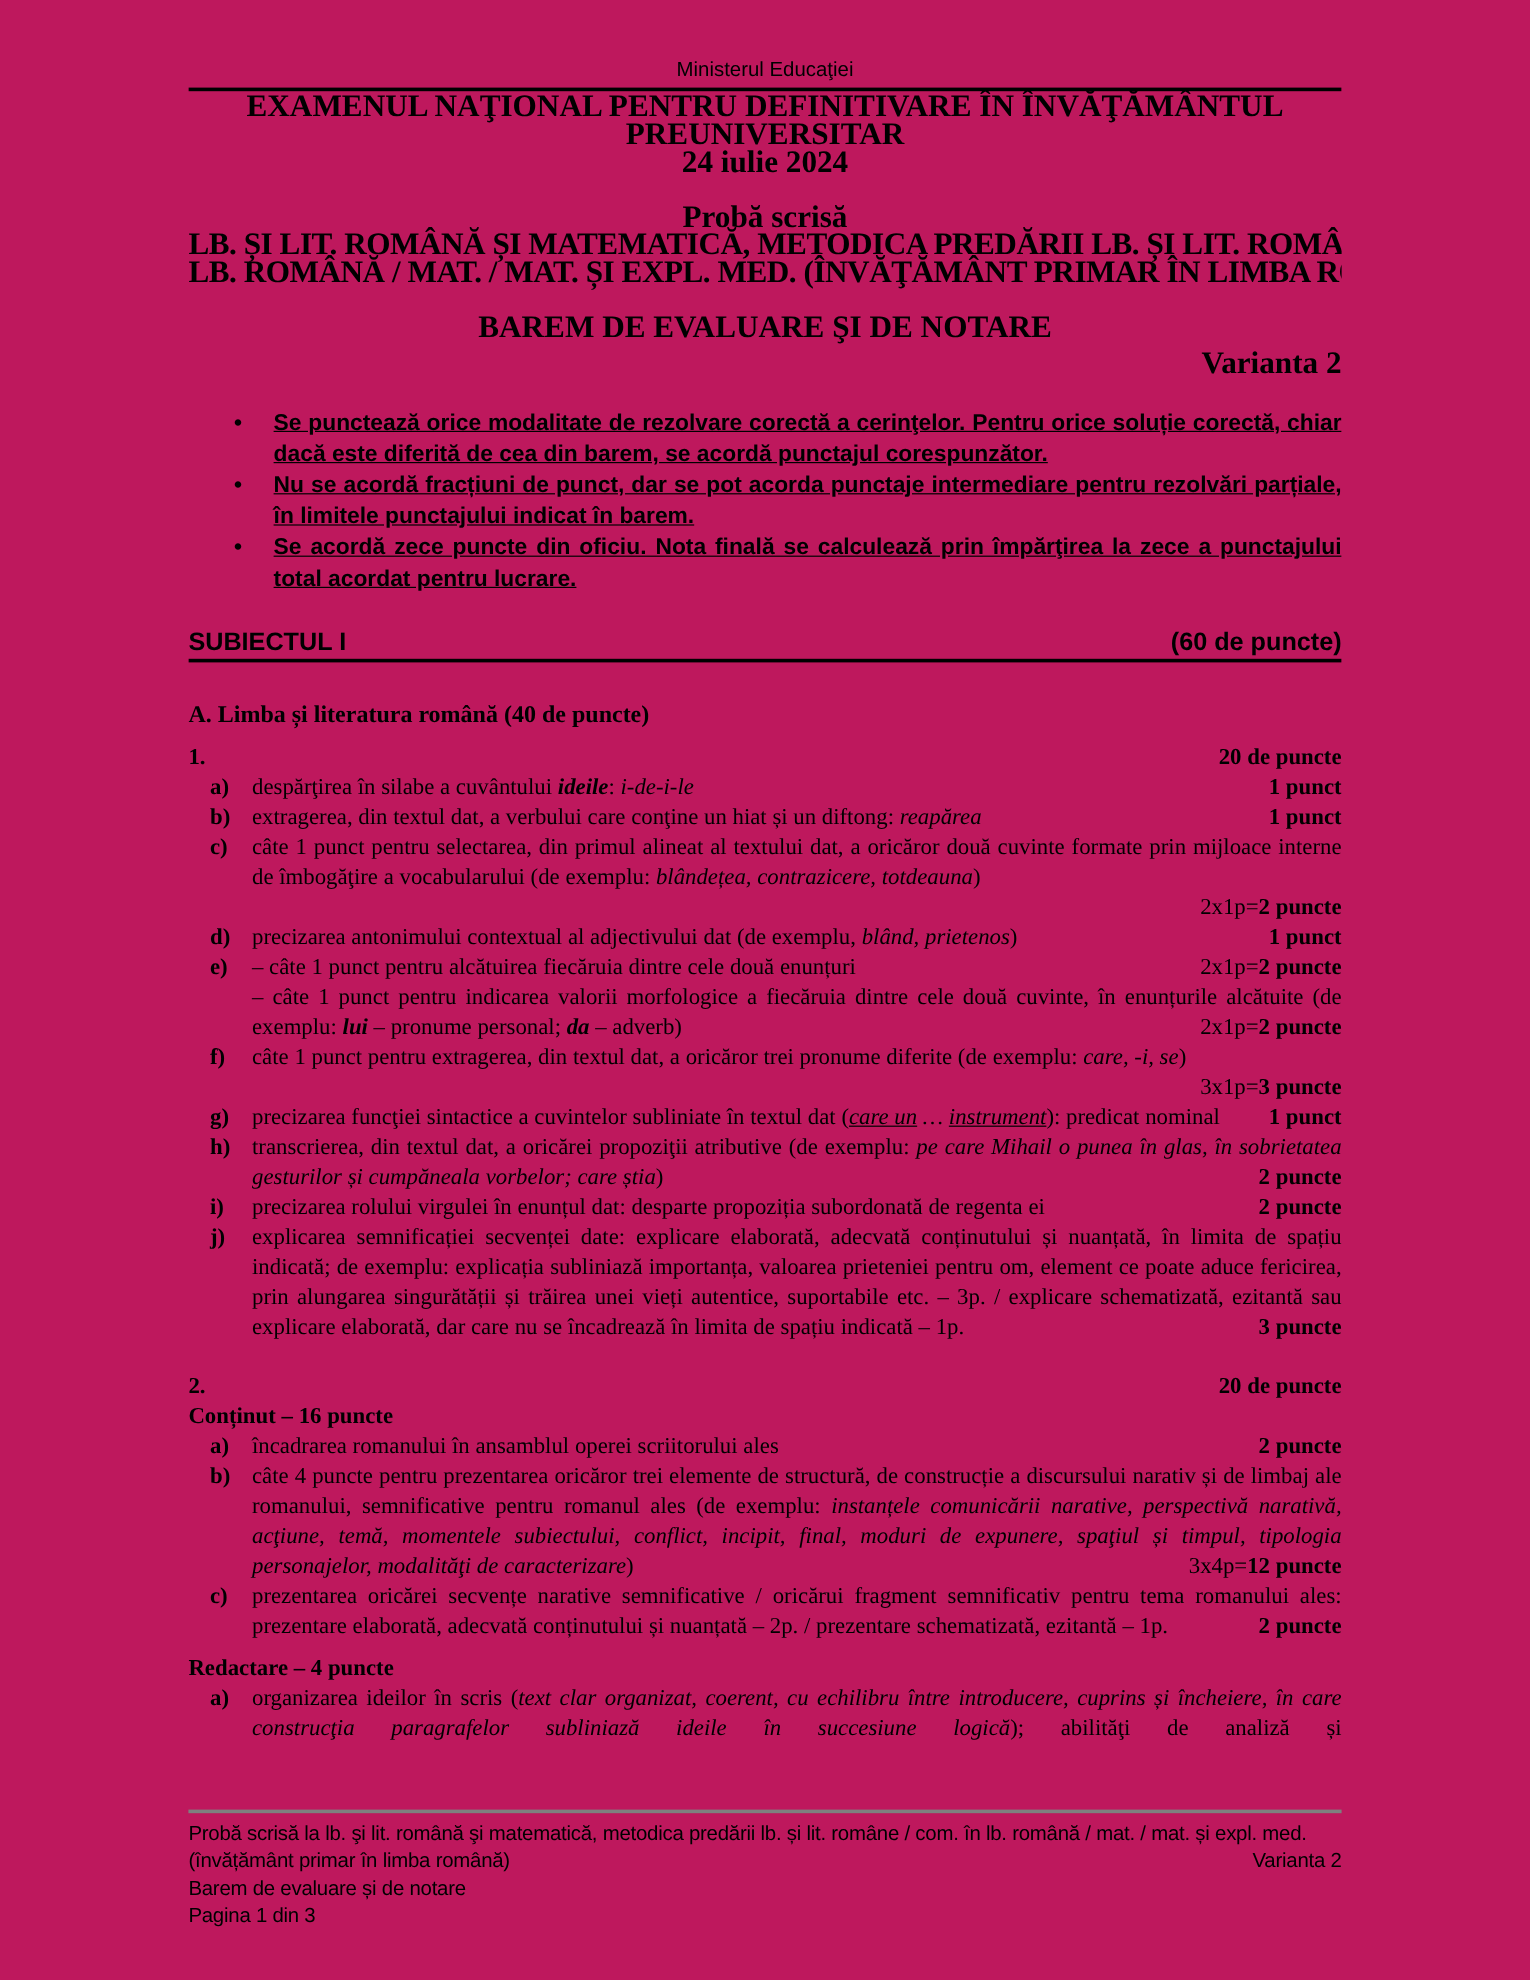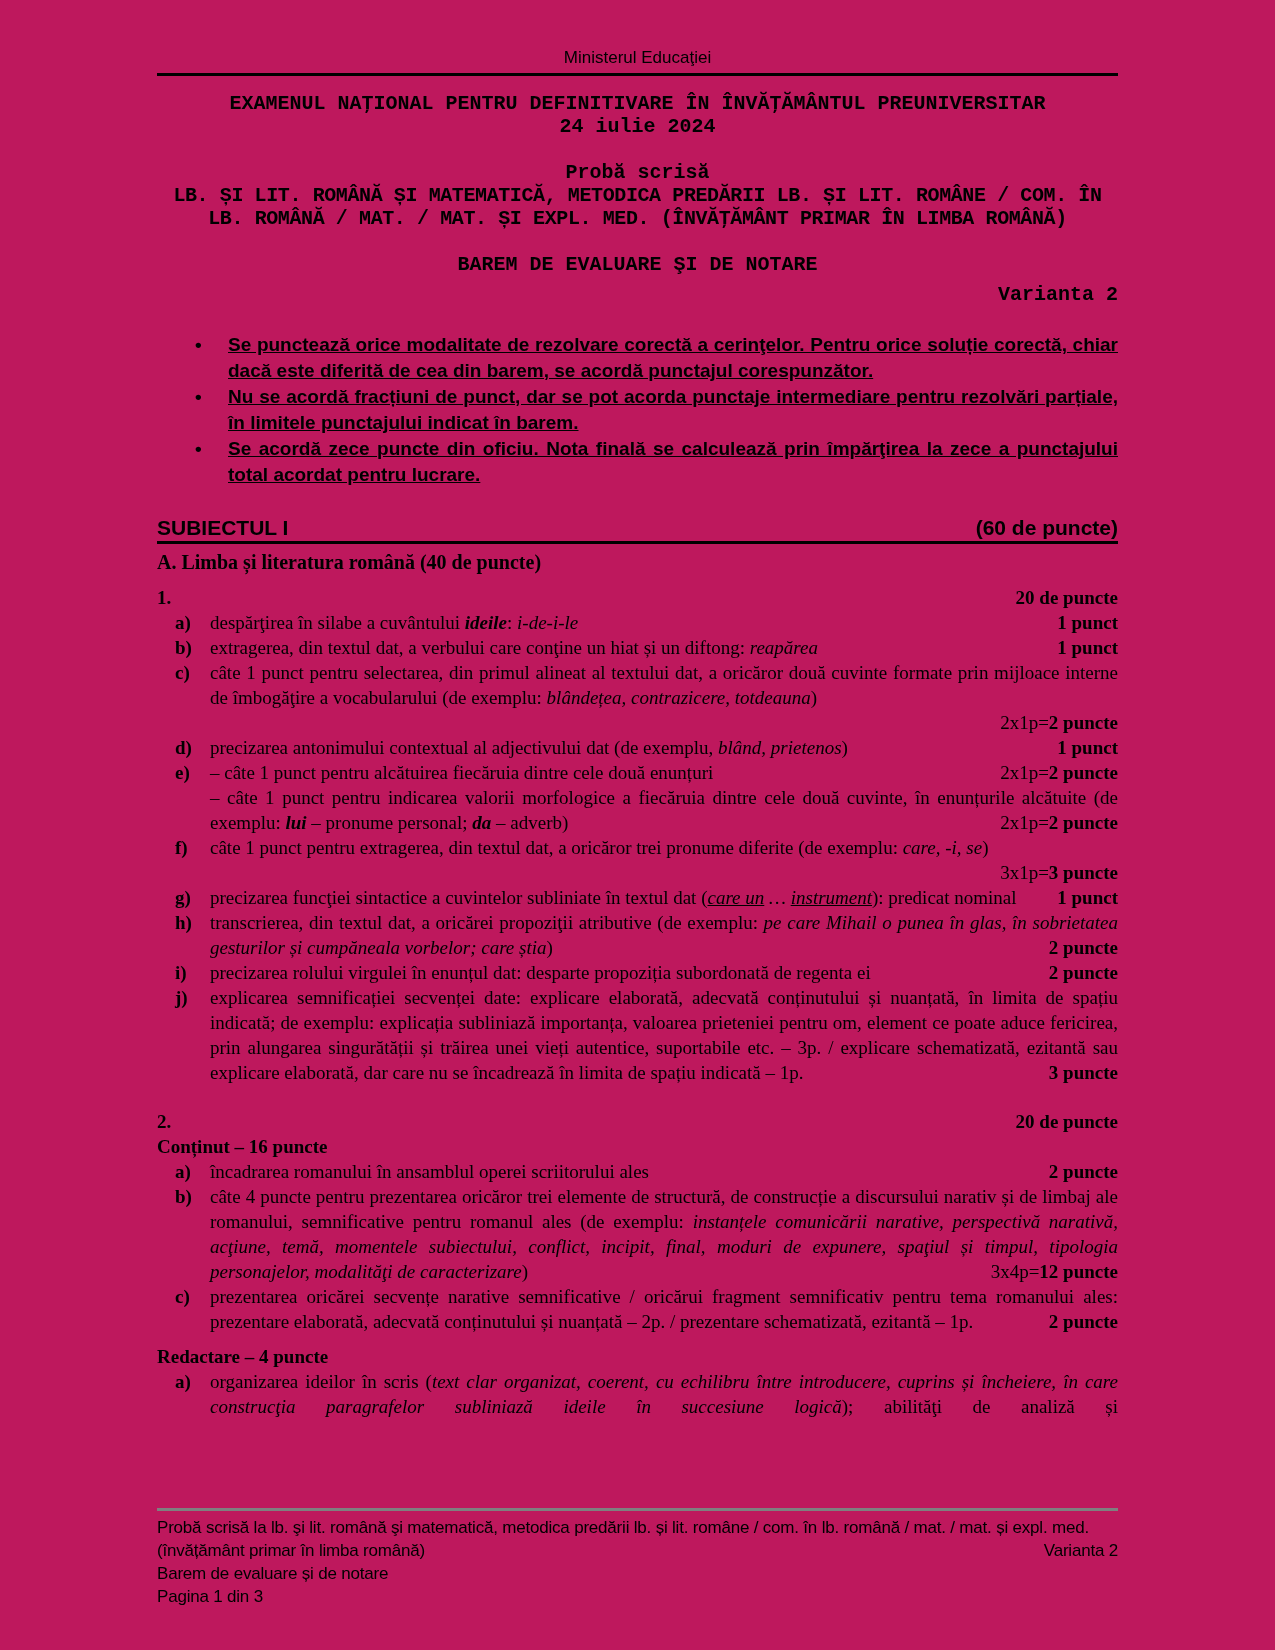--- a/index.html
+++ b/index.html
@@ -17,23 +17,23 @@
   }
   
   .doc-header{
     font-family:"Liberation Sans","DejaVu Sans",sans-serif;
     font-size:17px;line-height:21px;text-align:center;
     padding-top:47px;
   }
   .header-rule{border-top:3px solid #000;margin-top:5px;}
   
   .title-block{
-    font-family:Liberation Mono, monospace;
-    font-weight:bold;font-size:20px;line-height:23px;
-    text-align:center;margin-top:16px;
+    font-family:Liberation Serif, serif;
+    font-weight:bold;font-size:26px;line-height:23px;
+    text-align:center;margin-top:1px;
   }
   .spaced{margin-top:23px;}
   .subject{white-space:nowrap;letter-spacing:-0.4px;}
   .variant{text-align:right;margin-top:7px;}
   
   .notes{
     font-family:"Liberation Sans","DejaVu Sans",sans-serif;
     font-weight:bold;font-size:19px;line-height:26px;
     text-align:justify;
     margin:26px 0 0 0;padding:0;list-style:none;
@@ -41,21 +41,21 @@
   .notes li{position:relative;padding-left:71px;text-decoration:underline;}
   .notes li::before{content:"\2022";position:absolute;left:38px;}
   
   .sub-header{
     display:flex;justify-content:space-between;
     font-family:"Liberation Sans","DejaVu Sans",sans-serif;
     font-weight:bold;font-size:21px;line-height:24px;
     border-bottom:3px solid #000;
     margin-top:28px;padding-bottom:1px;
   }
-  .section-a{font-weight:bold;font-size:20px;margin-top:6px;}
+  .section-a{font-weight:bold;font-size:20px;margin-top:32px;}
   .q-row{display:flex;justify-content:space-between;font-weight:bold;margin-top:10px;}
   .q-row.gap{margin-top:24px;}
   .serif-bold{font-weight:bold;}
   .redactare-h{margin-top:10px;}
   
   .items{margin:0;}
   .item{position:relative;padding-left:53px;}
   .item-label{position:absolute;left:18px;top:0;font-weight:bold;}
   .item-part{position:relative;text-align:justify;}
   .pts-abs{position:absolute;right:0;bottom:0;white-space:nowrap;}

